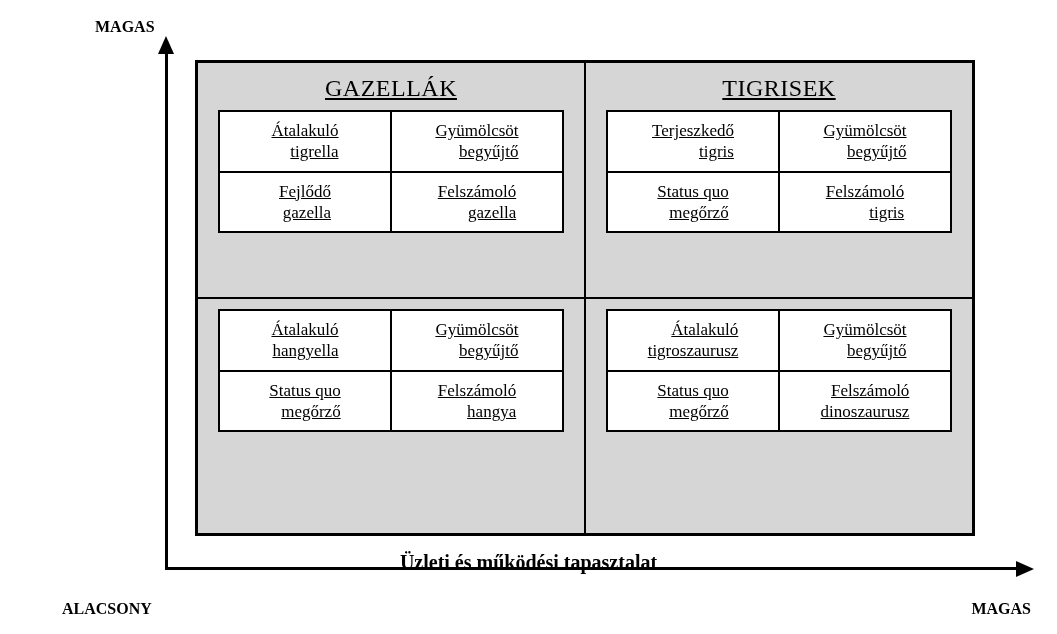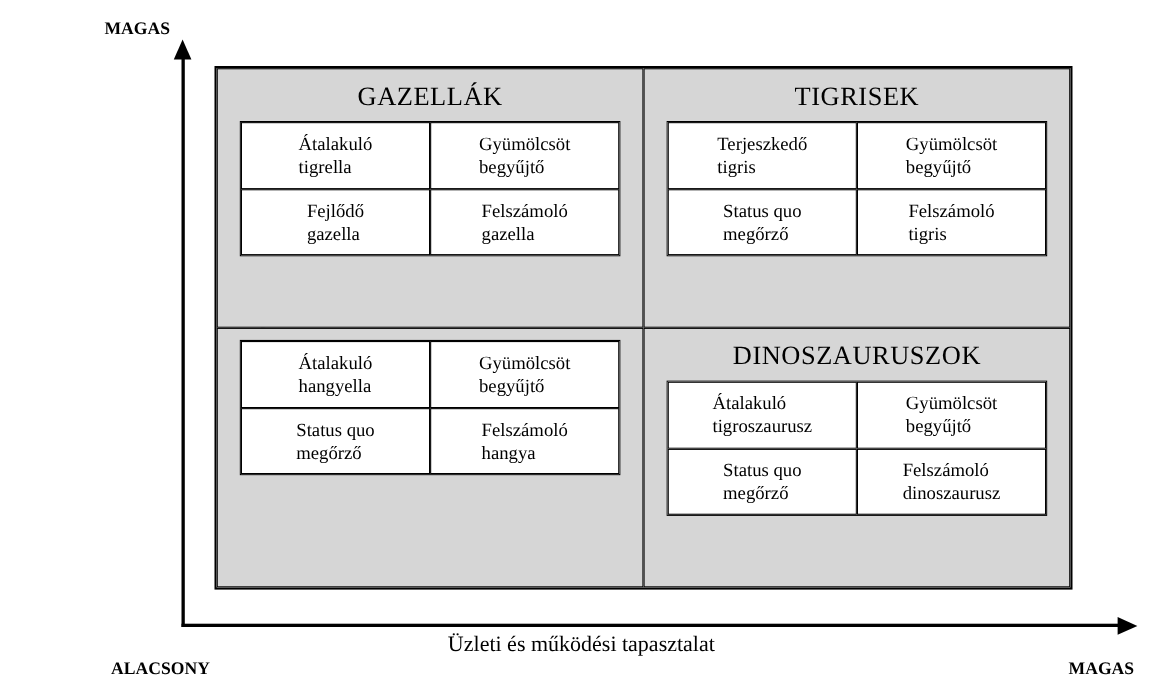--- a/index.html
+++ b/index.html
@@ -12,39 +12,39 @@
     font-family: "Times New Roman", Times, serif;
     color: #000;
     position: relative;
   }
   .corner-label {
     position: absolute;
     font-weight: bold;
     font-size: 16px;
   }
   .top-left { top: 18px; left: 95px; }
-  .bottom-left { bottom: 16px; left: 62px; margin-left: 39px; }
+  .bottom-left { bottom: 16px; left: 62px; }
   .bottom-right { bottom: 16px; right: 26px; }
 
   .y-axis-label {
     position: absolute;
     left: 104px;
     top: 300px;
     transform: translateY(-50%) rotate(-90deg);
     transform-origin: center;
     font-weight: bold;
     font-size: 20px;
     white-space: nowrap;
   }
   .x-axis-label {
     position: absolute;
     left: 50%;
-    bottom: 36px;
+    bottom: 60px;
     transform: translateX(-50%);
-    font-weight: normal;
+    font-weight: bold;
     font-size: 20px;
     white-space: nowrap;
   }
 
   .axes {
     position: absolute;
     left: 165px;
     top: 50px;
     width: 855px;
     height: 520px;
@@ -83,39 +83,40 @@
     grid-template-rows: 1fr 1fr;
     border: 2px solid #000;
   }
   .quad {
     background: #d6d6d6;
     border: 1.5px solid #000;
     padding: 10px 20px 18px 20px;
     display: flex;
     flex-direction: column;
     align-items: center;
+    text-decoration: underline;
   }
   .quad-title {
     font-size: 24px;
     text-align: center;
     margin: 2px 0 8px 0;
     letter-spacing: 0.5px;
   }
   .subgrid {
     width: 100%;
     display: grid;
     grid-template-columns: 1fr 1fr;
     grid-template-rows: 1fr 1fr;
     border: 1px solid #000;
     background: #fff;
   }
   .cell {
     border: 1px solid #000;
     background: #fff;
-    text-align: left;
+    text-align: right;
     font-size: 17px;
     line-height: 1.25;
     padding: 8px 6px;
     display: flex;
     align-items: center;
     justify-content: center;
     white-space: pre-line;
   }
 </style>
 </head>
@@ -172,21 +173,20 @@
       <div class="cell">Gyümölcsöt
 begyűjtő</div>
       <div class="cell">Status quo
 megőrző</div>
       <div class="cell">Felszámoló
 hangya</div>
     </div>
   </div>
 
   <div class="quad">
-    <div class="quad-title">DINOSZAURUSZOK</div>
     <div class="subgrid">
       <div class="cell">Átalakuló
 tigroszaurusz</div>
       <div class="cell">Gyümölcsöt
 begyűjtő</div>
       <div class="cell">Status quo
 megőrző</div>
       <div class="cell">Felszámoló
 dinoszaurusz</div>
     </div>

